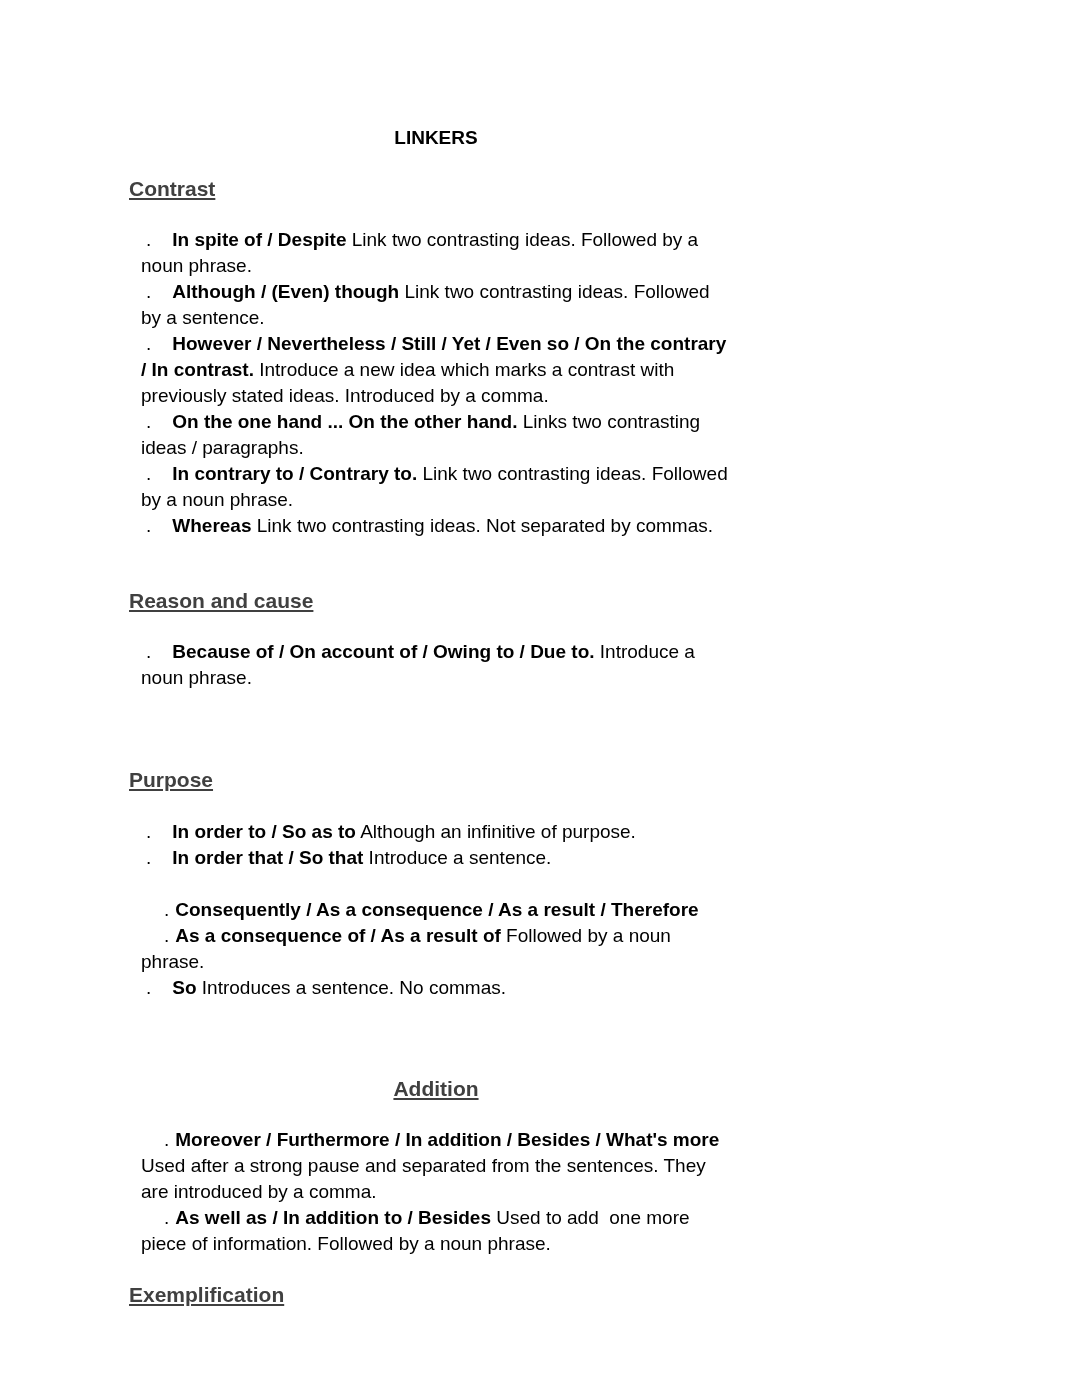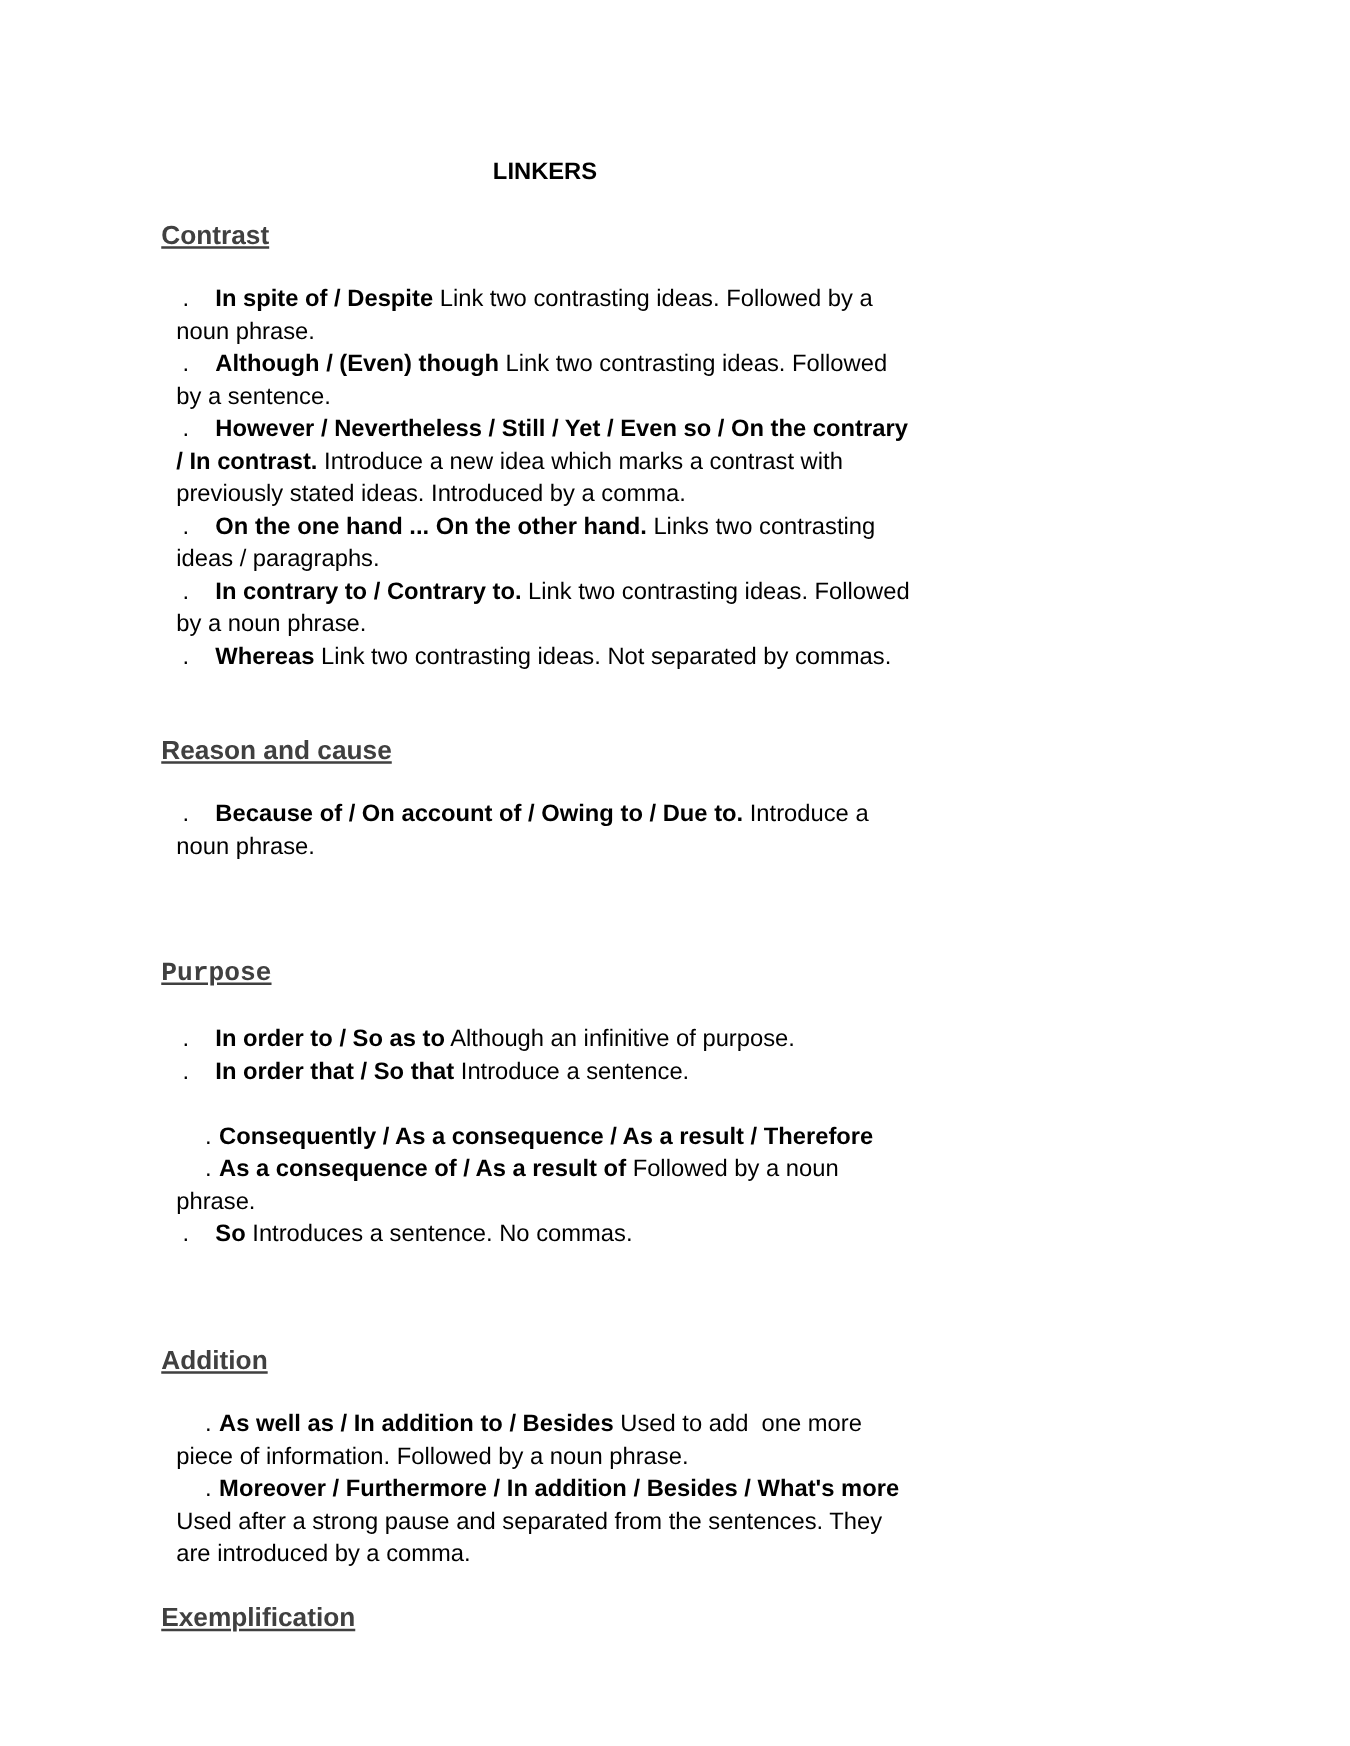--- a/index.html
+++ b/index.html
@@ -37,22 +37,22 @@
   .items { margin: 16px; }
   .item { margin: 0; }
   .item b { font-weight: bold; }
   .rest { white-space: pre-wrap; }
   .dot { display: inline-block; }
   .dot.wide  { margin-left: 5px;  margin-right: 21px; }
   .dot.tight { margin-left: 23px; margin-right: 6px; }
   .mt25 { margin-top: 25px; }
   .mt26 { margin-top: 26px; }
   .mt49 { margin-top: 49px; }
-  .mt75 { margin-top: 75px; }
-  .mt76 { margin-top: 76px; font-family: Liberation Mono, monospace; }
+  .mt75 { margin-top: 75px; text-align: center; }
+  .mt76 { margin-top: 76px; }
 </style>
 </head>
 <body>
 
 <div class="page">
 
   <h1 class="title">LINKERS</h1>
 
   <section>
     <h2 class="heading mt25">Contrast</h2>
@@ -85,22 +85,22 @@
     <div class="items mt26">
       <p class="item"><span class="dot tight">.</span><b>Consequently / As a consequence / As a result / Therefore</b><span class="rest"></span></p>
       <p class="item"><span class="dot tight">.</span><b>As a consequence of / As a result of</b><span class="rest"> Followed by a noun phrase.</span></p>
       <p class="item"><span class="dot wide">.</span><b>So</b><span class="rest"> Introduces a sentence. No commas.</span></p>
     </div>
   </section>
 
   <section>
     <h2 class="heading mt75">Addition</h2>
     <div class="items mt25">
+      <p class="item"><span class="dot tight">.</span><b>Moreover / Furthermore / In addition / Besides / What's more</b><span class="rest"> Used after a strong pause and separated from the sentences. They are introduced by a comma.</span></p>
       <p class="item"><span class="dot tight">.</span><b>As well as / In addition to / Besides</b><span class="rest"> Used to add  one more piece of information. Followed by a noun phrase.</span></p>
-      <p class="item"><span class="dot tight">.</span><b>Moreover / Furthermore / In addition / Besides / What's more</b><span class="rest"> Used after a strong pause and separated from the sentences. They are introduced by a comma.</span></p>
     </div>
   </section>
 
   <section>
     <h2 class="heading mt25">Exemplification</h2>
   </section>
 
 </div>
 
 </body></html>

